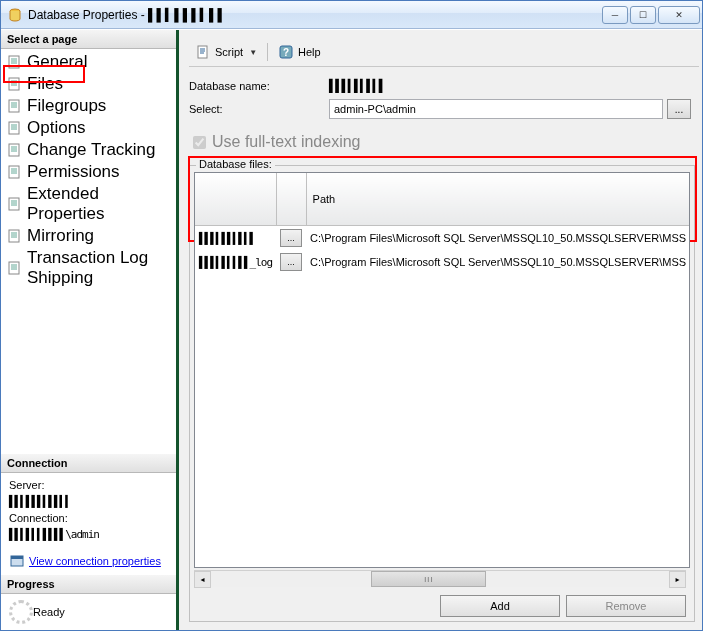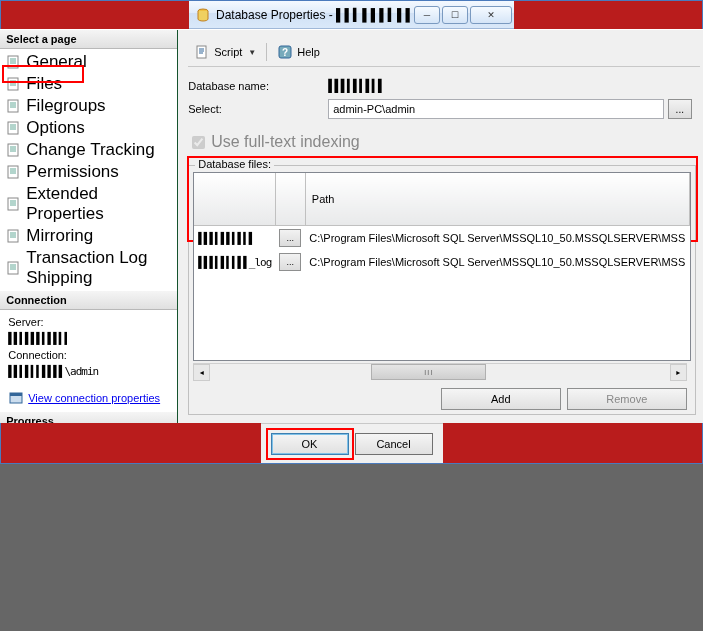--- a/index.html
+++ b/index.html
@@ -1,23 +1,22 @@
 <!DOCTYPE html>
 <html><head>
   <meta charset="utf-8">
   <style>
     * { box-sizing: border-box; margin: 0; padding: 0; }
     body { font-family: 'Segoe UI', Tahoma, sans-serif; font-size: 11px; background: #666; }
     .window {
-      width: 703px; height: 464px;
-      background: #b91c1c;
+      width: 703px; height: 631px;
+      background: #1d4ed8;
       border: 1px solid #4a7abc;
       display: flex; flex-direction: column;
       position: relative;
-      align-items: center;
     }
     .titlebar {
       height: 28px;
       background: linear-gradient(to bottom, #f4f9ff 0%, #e0ecfa 45%, #d1e1f5 46%, #d9e8f9 100%);
       border-bottom: 1px solid #a0b8d8;
       display: flex; align-items: center;
       padding: 0 2px 0 6px;
     }
     .titlebar-icon { width: 16px; height: 16px; margin-right: 5px; }
     .titlebar-text { flex: 1; color: #000; font-size: 12px; }
@@ -28,21 +27,21 @@
       background: linear-gradient(to bottom, #f5faff, #d5e5f7);
       display: flex; align-items: center; justify-content: center;
       font-size: 9px; color: #333;
     }
     .win-btn.max { width: 26px; }
     .win-btn.close { width: 42px; }
     .body { flex: 1; display: flex; border-top: 1px solid #fff; overflow: hidden; }
     .sidebar {
       width: 178px;
       background: #fff;
-      border-right: 1px solid #14532d;
+      border-right: 3px solid #14532d;
       display: flex; flex-direction: column;
       overflow: hidden;
     }
     .section-header {
       background: linear-gradient(to bottom, #f5f5f5, #e0e0e0);
       border-bottom: 1px solid #b8b8b8;
       padding: 3px 6px;
       font-weight: bold;
       font-size: 11px;
       color: #000;
@@ -399,20 +398,13 @@
           <div class="arrow">▸</div>
         </div>
         <div class="grid-buttons">
           <button class="std-button">Add</button>
           <button class="std-button" disabled="">Remove</button>
         </div>
       </div>
     </div>
   </div>
 
-  <div class="footer">
-    <div style="position:relative;">
-      <div class="highlight-red" style="left:-5px; top:-5px; width:88px; height:32px;"></div>
-      <button class="footer-btn default">OK</button>
-    </div>
-    <button class="footer-btn">Cancel</button>
-  </div>
 </div>
 
 </body></html>

